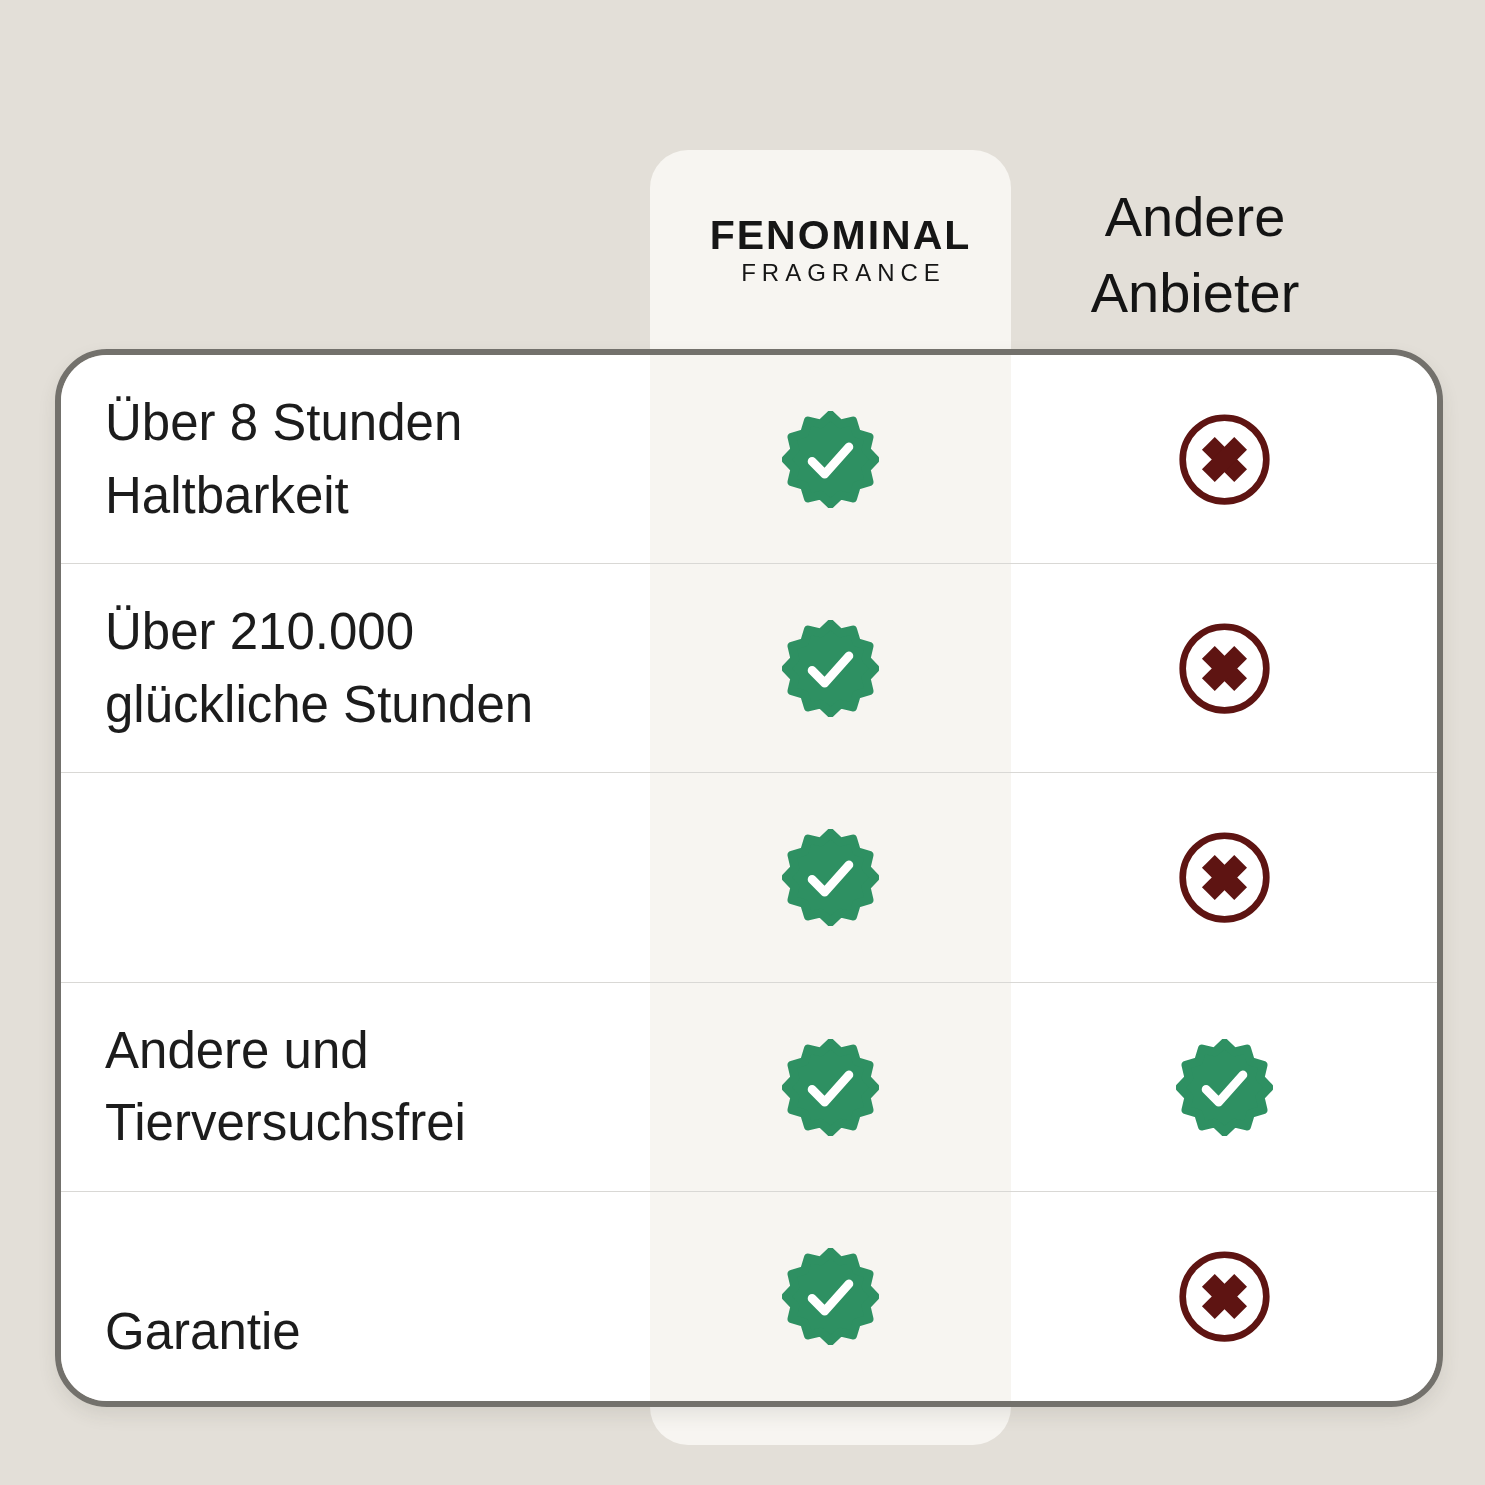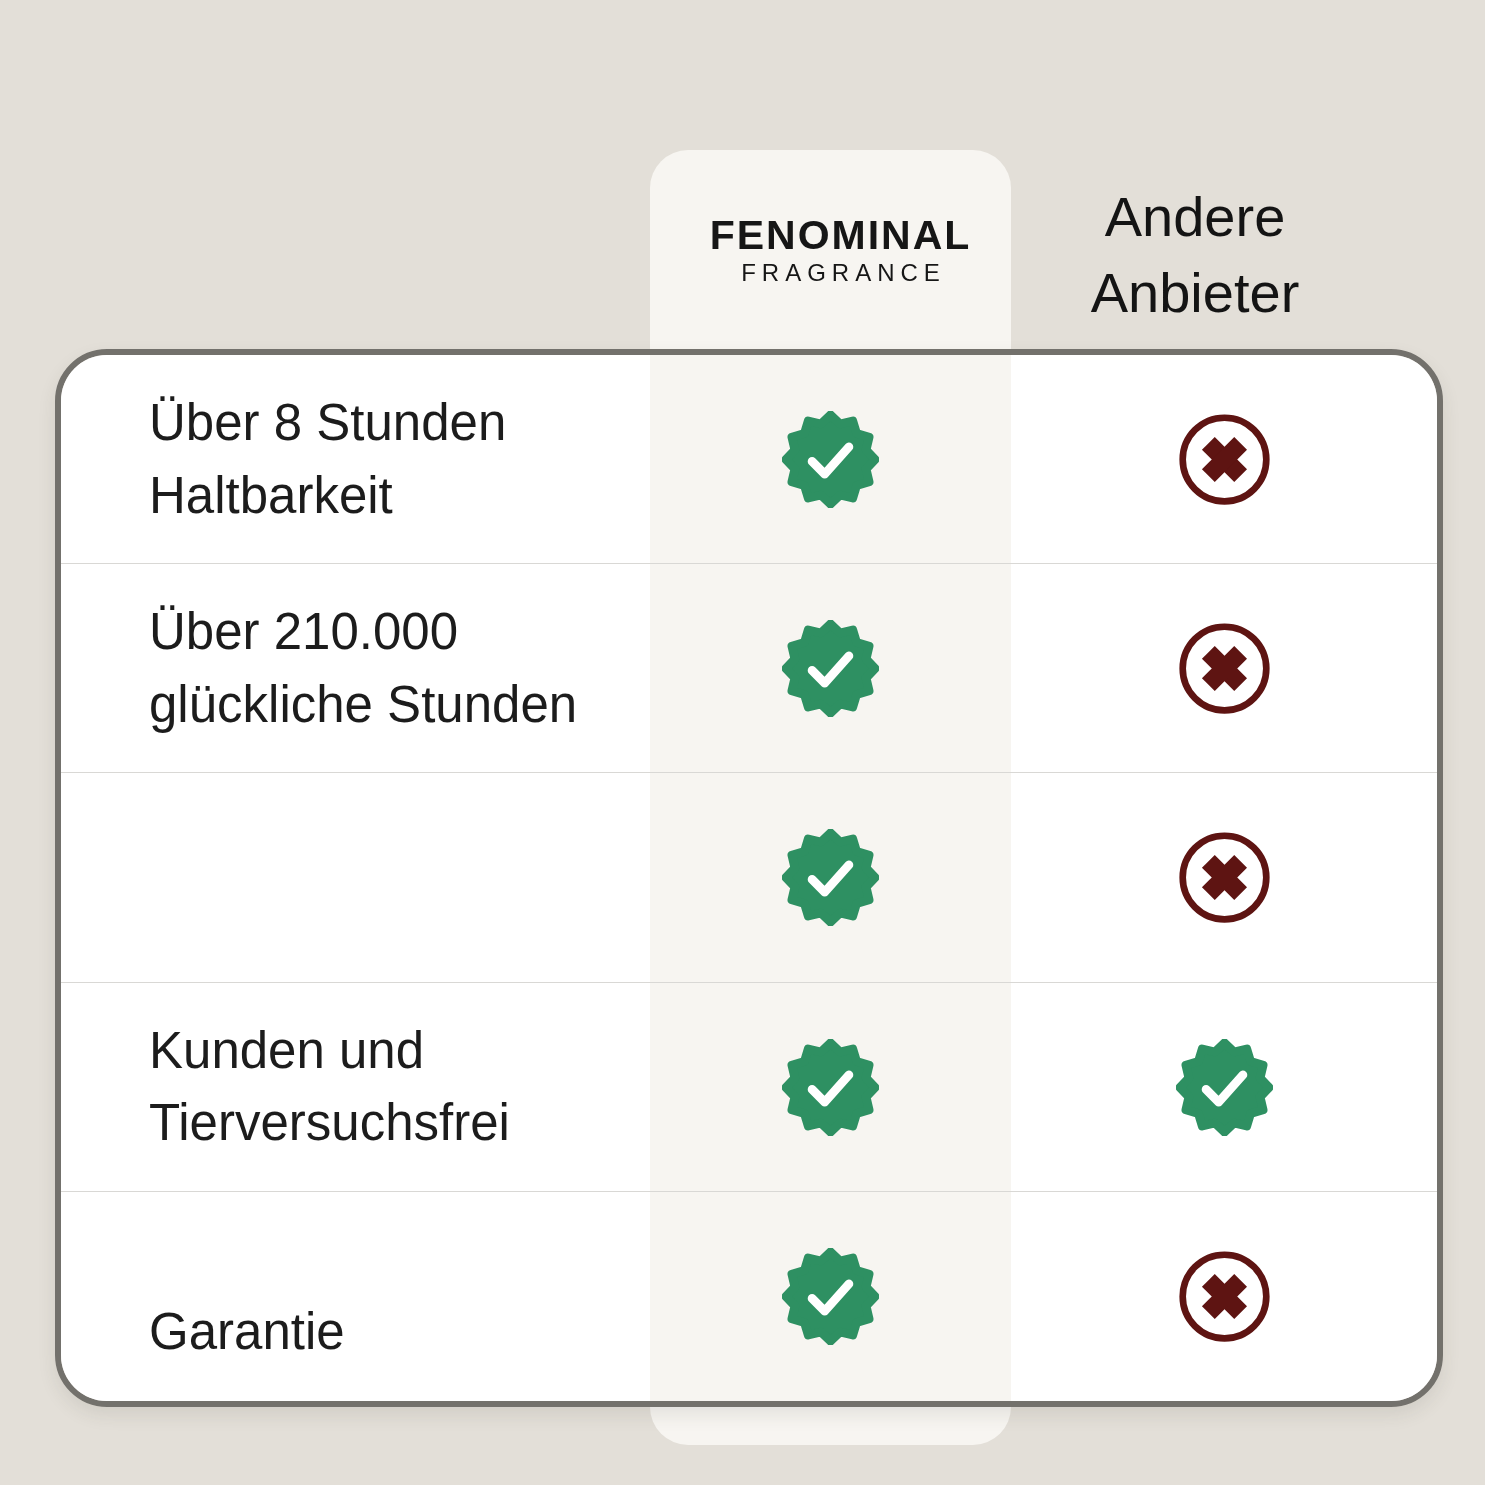--- a/index.html
+++ b/index.html
@@ -64,21 +64,21 @@
   }
   .row:not(:last-child)::after{
     content:"";
     position:absolute;left:0;right:0;bottom:0;height:1px;
     background:#d9d8d5;
     z-index:4;
   }
   .cell-label{
     background:#ffffff;
     display:flex;align-items:center;
-    padding-left:88px;box-sizing:border-box;
+    padding-left:44px;box-sizing:border-box;
     font-size:51px;font-weight:300;line-height:1.42;
     color:#1c1c1c;
   }
   .cell-brand{
     background:transparent;
     display:flex;align-items:center;justify-content:center;
   }
   .cell-competitor{
     background:#ffffff;
     display:flex;align-items:center;justify-content:center;
@@ -164,21 +164,21 @@
         <svg class="cross-icon" width="95" height="95" viewBox="0 0 100 100">
             <circle cx="50" cy="50" r="44" fill="none" stroke="#5e1412" stroke-width="7"></circle>
             <line x1="33" y1="33" x2="67" y2="67" stroke="#5e1412" stroke-width="19"></line>
             <line x1="67" y1="33" x2="33" y2="67" stroke="#5e1412" stroke-width="19"></line>
           </svg>
       </div>
     </div>
 
     <div class="row">
       <div class="cell-label">
-        <span><span>Kunden und</span><br><span>Tierversuchsfrei</span></span>
+        <span><span>Andere und</span><br><span>Tierversuchsfrei</span></span>
       </div>
       <div class="cell-brand icon-cell check">
         <svg class="check-icon" width="97" height="97" viewBox="0 0 100 100">
             <polygon points="50,4 59.8,13.3 73,10.2 76.9,23.1 89.8,27 86.7,40.2 96,50 86.7,59.8 89.8,73 76.9,76.9 73,89.8 59.8,86.7 50,96 40.2,86.7 27,89.8 23.1,76.9 10.2,73 13.3,59.8 4,50 13.3,40.2 10.2,27 23.1,23.1 27,10.2 40.2,13.3" fill="#2e9062" stroke="#2e9062" stroke-width="9" stroke-linejoin="round"></polygon>
             <polyline points="31,52 44,65 69,37" fill="none" stroke="#ffffff" stroke-width="9" stroke-linecap="round" stroke-linejoin="round"></polyline>
           </svg>
 
       </div>
       <div class="cell-competitor icon-cell check">
         <svg class="check-icon" width="97" height="97" viewBox="0 0 100 100">

